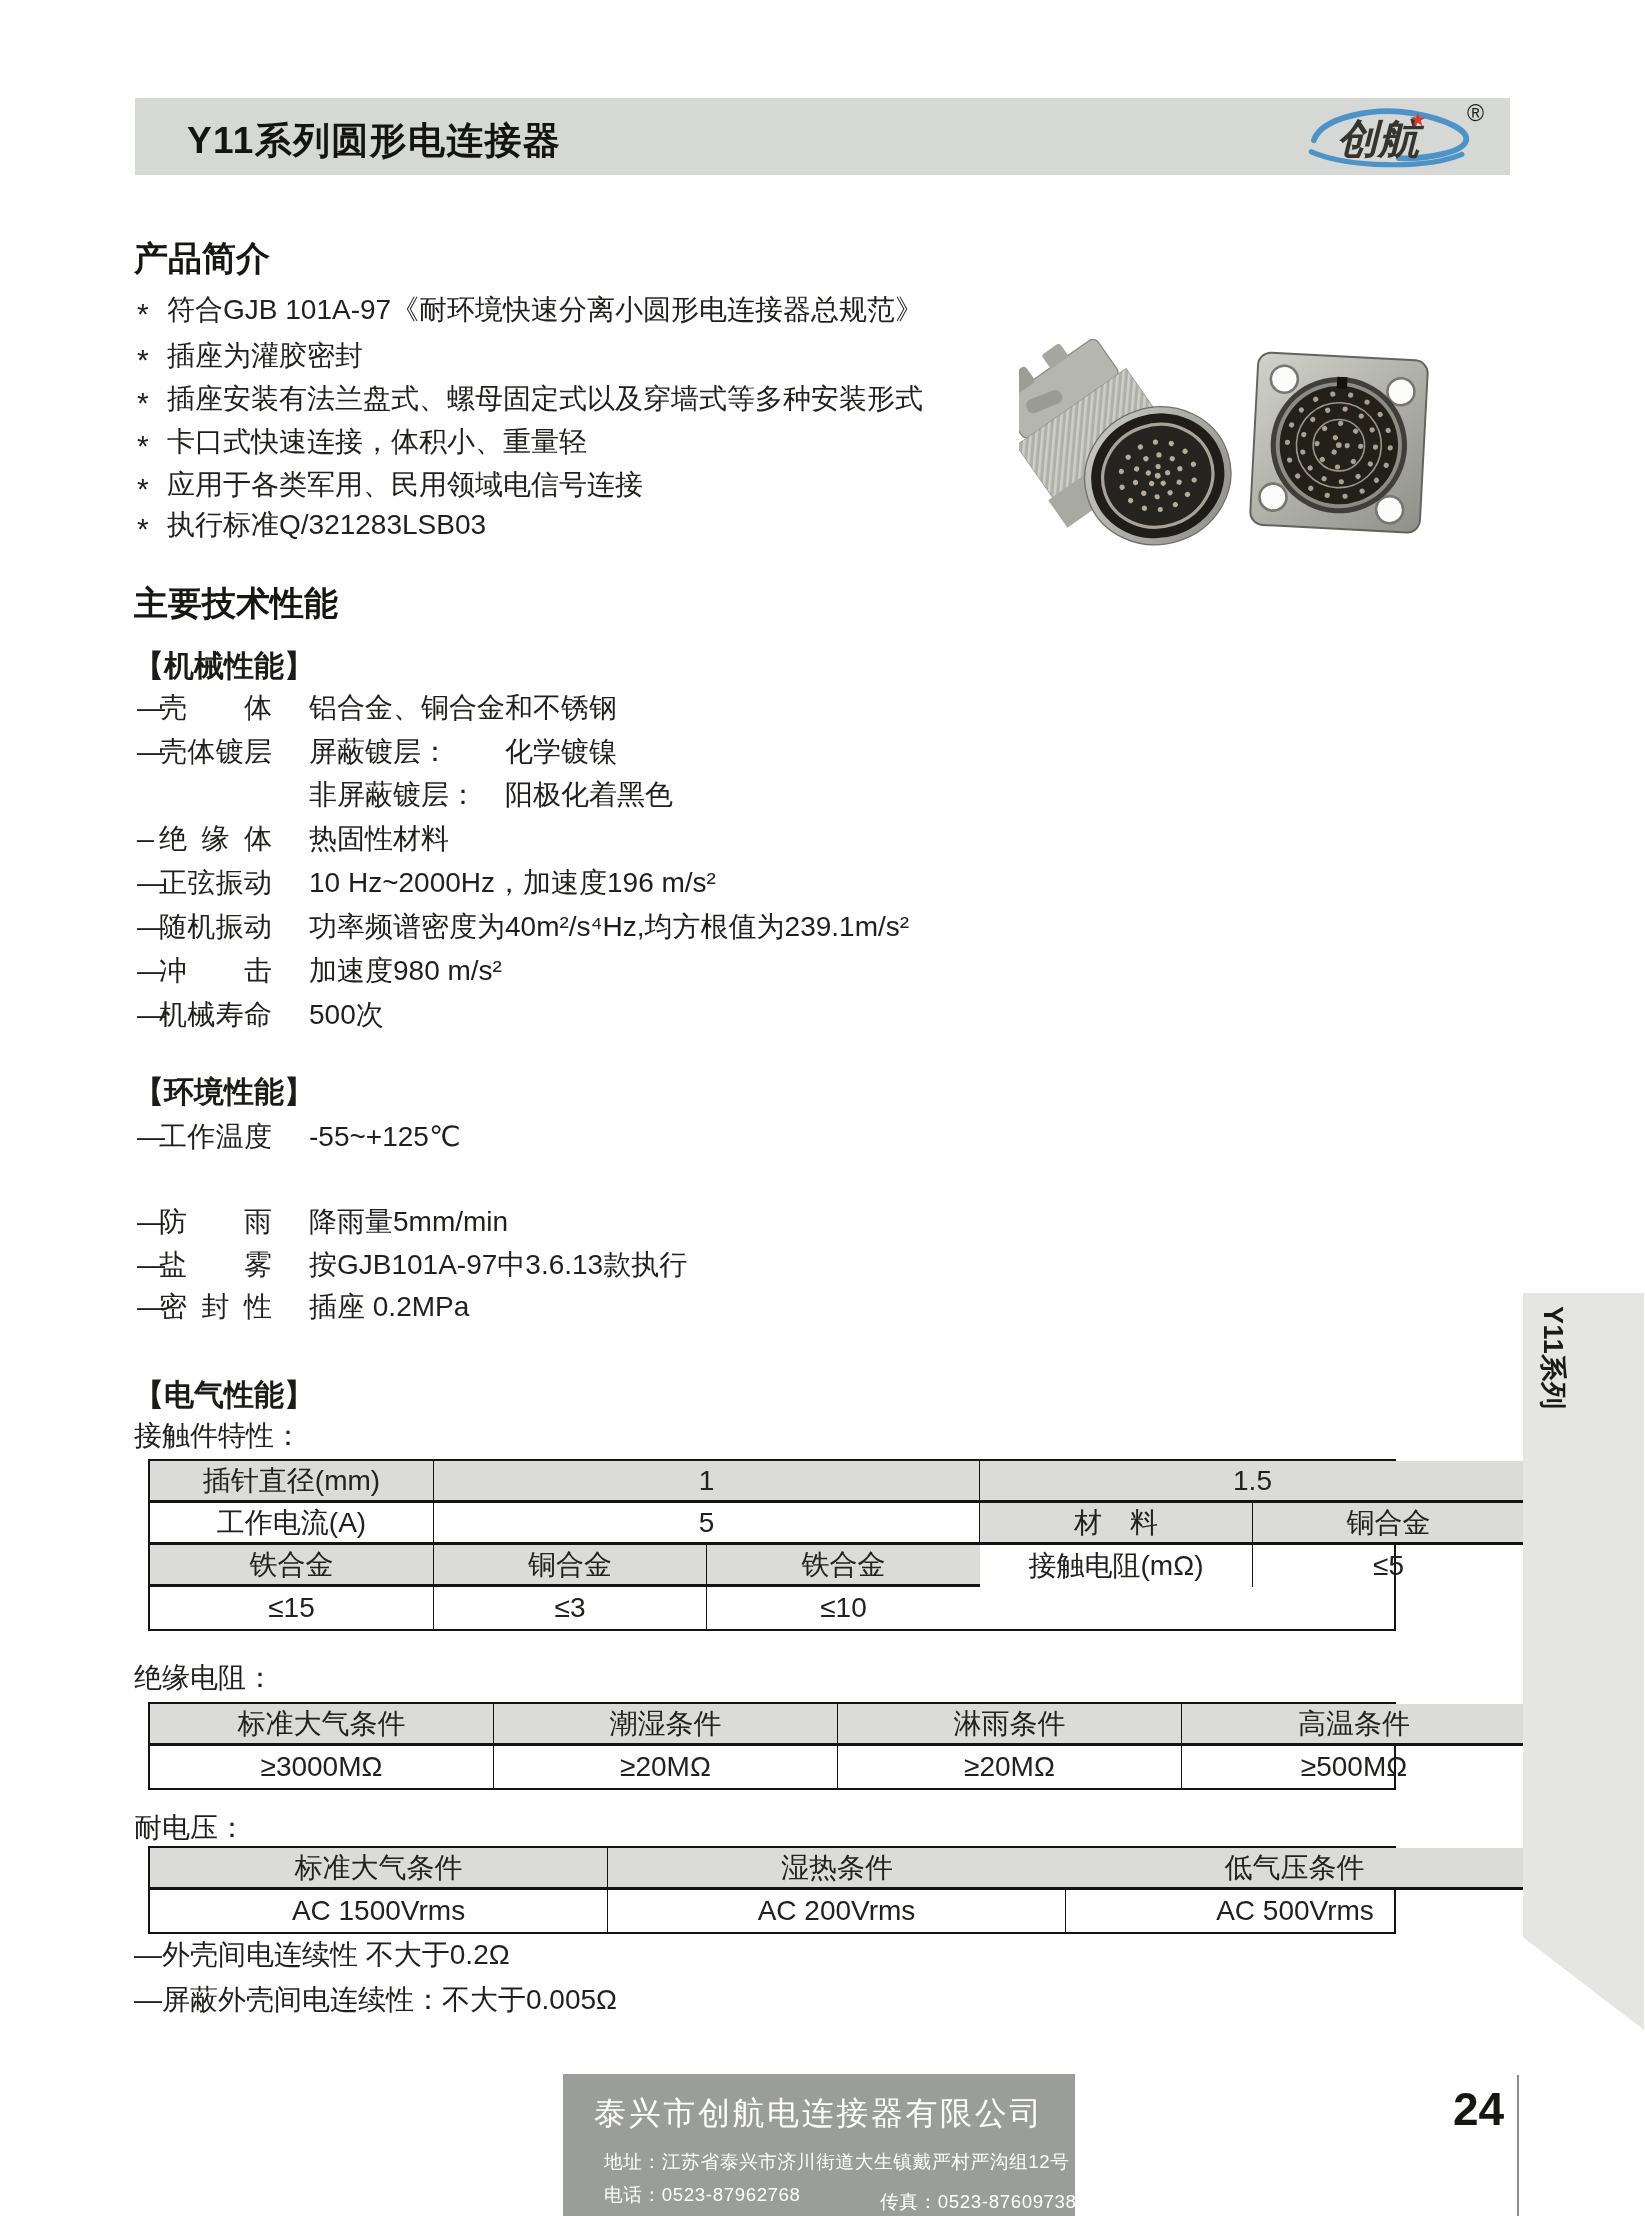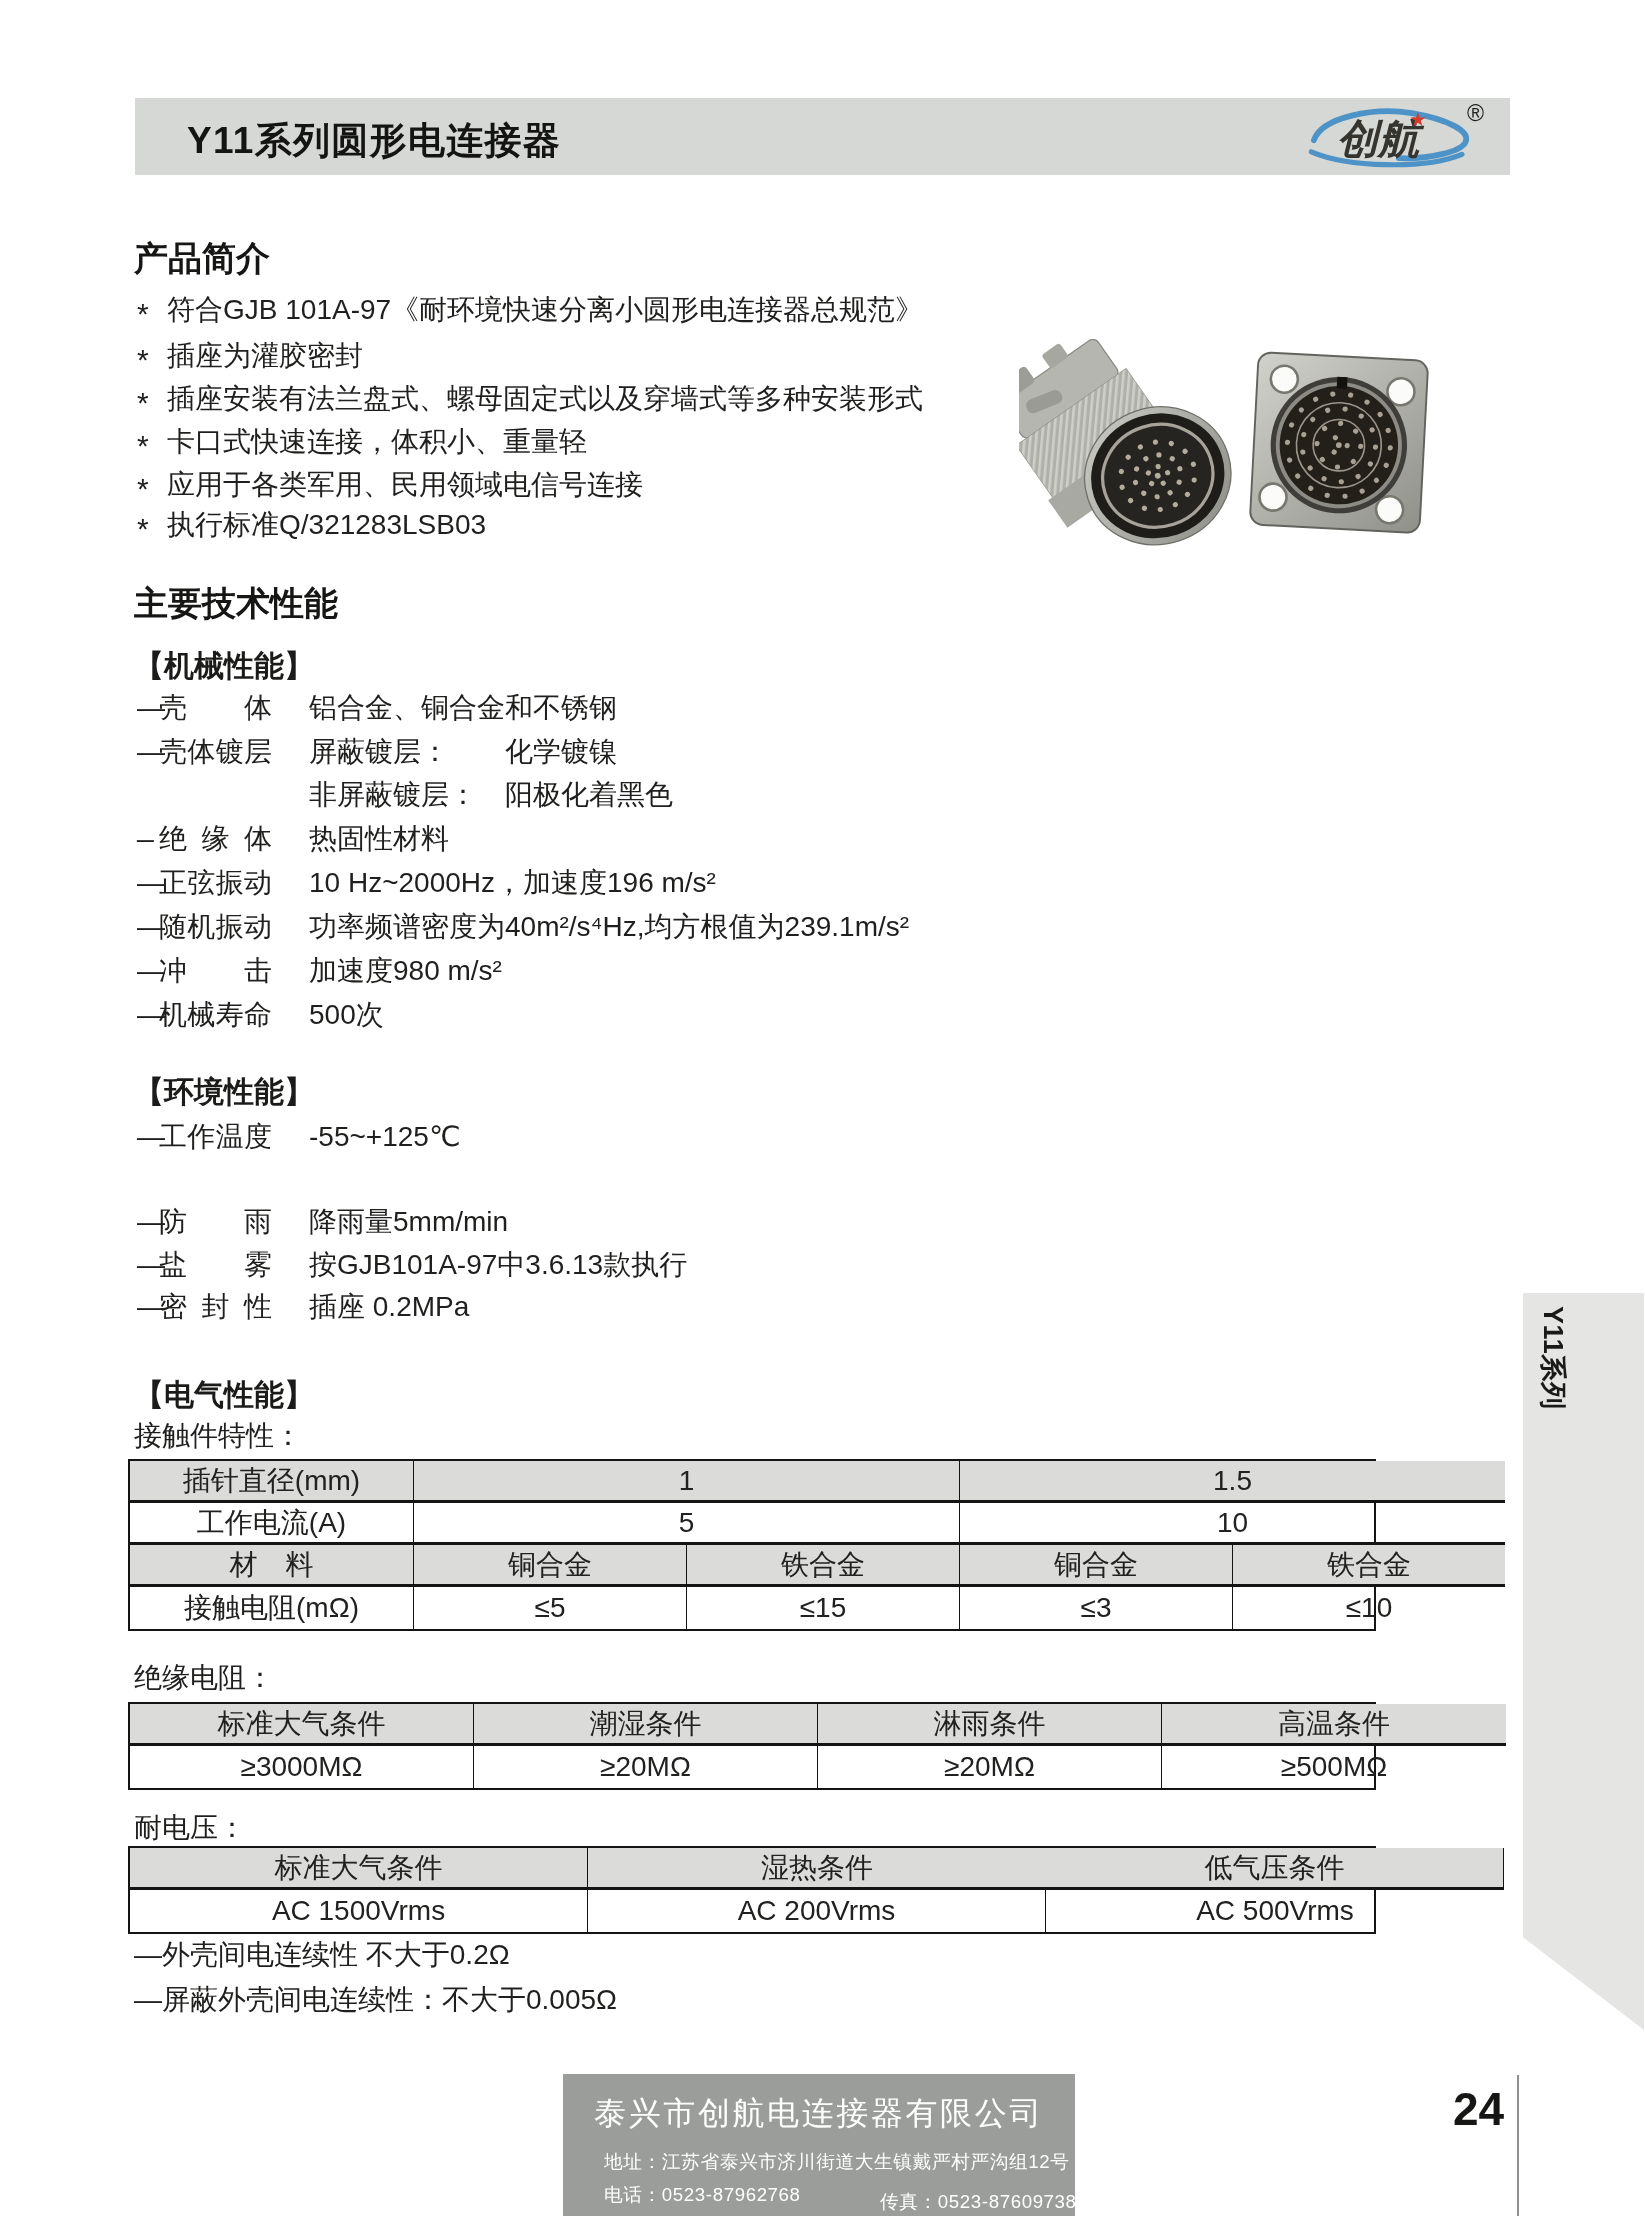--- a/index.html
+++ b/index.html
@@ -16,21 +16,21 @@
   .h2{position:absolute;left:134px;font-size:30px;font-weight:bold;color:#1b1b19;white-space:nowrap;}
   .bullet{position:absolute;left:137px;font-size:28px;white-space:nowrap;}
   .bullet .star{display:inline-block;width:30px;font-size:30px;transform:translateY(4.5px);}
   .spec{position:absolute;left:137px;font-size:28px;white-space:nowrap;}
   .spec .dash{display:inline-block;width:22px;}
   .spec .lbl{display:inline-block;width:113px;text-align:justify;text-align-last:justify;}
   .spec .val{margin-left:37px;}
   .spec.cont{padding-left:172px;}
   .smalllabel{position:absolute;left:134px;font-size:28px;white-space:nowrap;}
   
-  .tbl{position:absolute;left:128px;width:1248px;display:grid;border:2.6px solid #141414;background:#ffffff;box-sizing:border-box;}
+  .tbl{position:absolute;left:148px;width:1248px;display:grid;border:2.6px solid #141414;background:#ffffff;box-sizing:border-box;}
   .tbl .c{display:flex;align-items:center;justify-content:center;font-size:28px;color:#21211f;
           border-right:1.9px solid #141414;border-bottom:3.2px solid #141414;white-space:nowrap;}
   .tbl .c.nr{border-right:none;}
   .tbl .c.nb{border-bottom:none;}
   .tbl .c.sh{background:#dbdbd9;}
   #contact-table{top:1459px;grid-template-columns:284px 273px 273px 273px 272px;grid-template-rows:repeat(4,42px);}
   #insulation-table{top:1702px;grid-template-columns:344px 344px 344px 344px;grid-template-rows:42px 42px;}
   #voltage-table{top:1846px;grid-template-columns:458px 458px 458px;grid-template-rows:42px 42px;}
   
   .side-strip{position:absolute;left:1523px;top:1293px;width:121px;height:737px;background:#e5e5e3;
@@ -154,21 +154,20 @@
   <div class="h2" style="top:1375px;">【电气性能】</div>
   <div class="smalllabel" style="top:1417px;">接触件特性：</div>
 
   <div class="tbl" id="contact-table">
     <div class="c sh">插针直径(mm)</div>
     <div class="c sh" style="grid-column:2/4;">1</div>
     <div class="c sh nr" style="grid-column:4/6;">1.5</div>
 
     <div class="c">工作电流(A)</div>
     <div class="c" style="grid-column:2/4;">5</div>
-    <div class="c nr" style="grid-column:4/6;">10</div>
 
     <div class="c sh">材　料</div>
     <div class="c sh">铜合金</div>
     <div class="c sh">铁合金</div>
     <div class="c sh">铜合金</div>
     <div class="c sh nr">铁合金</div>
 
     <div class="c nb">接触电阻(mΩ)</div>
     <div class="c nb">≤5</div>
     <div class="c nb">≤15</div>

